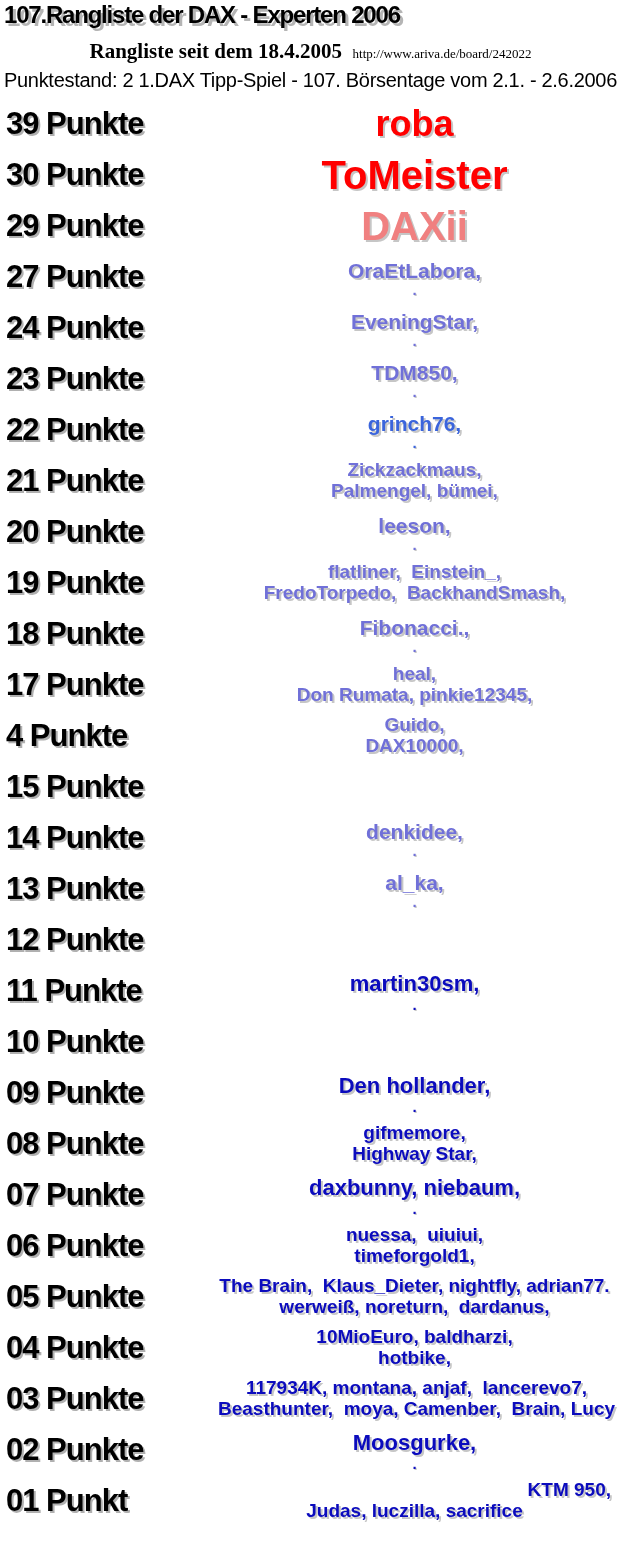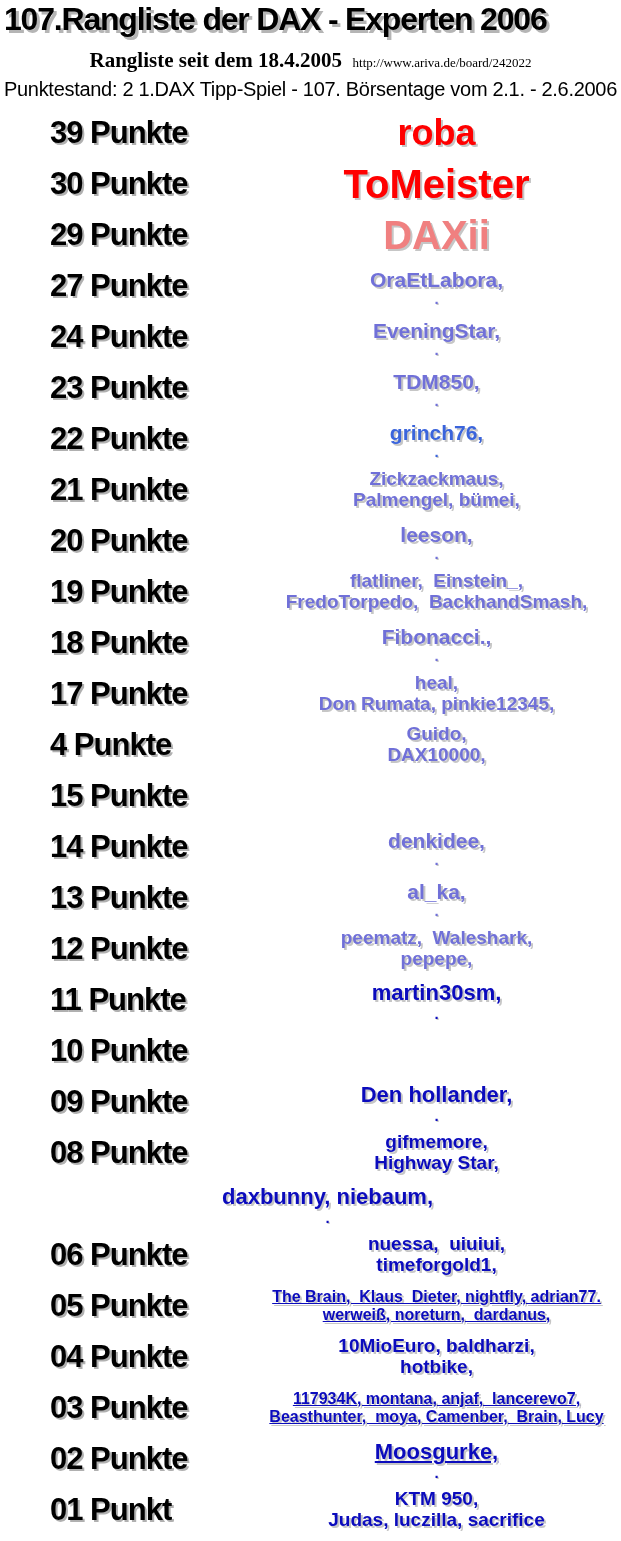--- a/index.html
+++ b/index.html
@@ -12,21 +12,21 @@
     height: 1541px;
     overflow: hidden;
     font-family: "Liberation Sans", "DejaVu Sans", sans-serif;
   }
   .page { width: 621px; }
 
   
   .title {
     margin: 0;
     padding: 1px 0 0 4px;
-    font-size: 32px;
+    font-size: 24px;
     font-weight: bold;
     letter-spacing: -1.2px;
     color: #000000;
     white-space: nowrap;
     text-shadow: 3px 3px 0 #b5b5b5;
   }
   .subline {
     margin-top: 10px;
     text-align: center;
     white-space: nowrap;
@@ -51,21 +51,20 @@
     white-space: nowrap;
     letter-spacing: -0.3px;
   }
 
   
   .list { margin-top: 6px; }
   .row {
     display: flex;
     align-items: center;
     min-height: 51px;
-    margin-left: 44px;
   }
   .pts {
     width: 212px;
     flex: 0 0 212px;
     padding-left: 6px;
     font-size: 31px;
     font-weight: bold;
     letter-spacing: -1px;
     color: #000000;
     white-space: nowrap;
@@ -87,21 +86,21 @@
     line-height: 9px;
     margin-top: 3px;
     font-weight: bold;
     text-shadow: 1px 1px 0 #c6c6c6;
   }
   .s-xxl { font-size: 40px; line-height: 1.0; }
   .s-xl  { font-size: 36px; line-height: 1.0; }
   .s-md2 { font-size: 22px; }
   .s-md  { font-size: 21px; }
   .s-sm  { font-size: 19px; }
-  .s-xs  { font-size: 16px; text-decoration: underline; }
+  .s-xs  { font-size: 19px; }
 </style>
 </head>
 <body>
 
 <div class="page">
   <header>
     <h1 class="title">107.Rangliste der DAX - Experten 2006</h1>
     <div class="subline">
       <span class="sub-bold">Rangliste seit dem 18.4.2005</span>
       <span class="sub-url">http://www.ariva.de/board/242022</span>
@@ -211,24 +210,20 @@
       </div>
       <div class="row">
         <div class="pts">13 Punkte</div>
         <div class="names">
           <div class="nline s-md" style="color: rgb(112, 112, 216);">al_ka,</div>
           <div class="dotline" style="color: rgb(112, 112, 216);">.</div>
         </div>
       </div>
       <div class="row">
         <div class="pts">12 Punkte</div>
-        <div class="names">
-          <div class="nline s-sm" style="color: rgb(112, 112, 216);">peematz,  Waleshark,</div>
-          <div class="nline s-sm" style="color: rgb(112, 112, 216);">pepepe,</div>
-        </div>
       </div>
       <div class="row">
         <div class="pts">11 Punkte</div>
         <div class="names">
           <div class="nline s-md2" style="color: rgb(11, 11, 189);">martin30sm,</div>
           <div class="dotline" style="color: rgb(11, 11, 189);">.</div>
         </div>
       </div>
       <div class="row">
         <div class="pts">10 Punkte</div>
@@ -242,20 +237,21 @@
         </div>
       </div>
       <div class="row">
         <div class="pts">08 Punkte</div>
         <div class="names">
           <div class="nline s-sm" style="color: rgb(11, 11, 189);">gifmemore,</div>
           <div class="nline s-sm" style="color: rgb(11, 11, 189);">Highway Star,</div>
         </div>
       </div>
       <div class="row">
+        <div class="pts">07 Punkte</div>
         <div class="names">
           <div class="nline s-md2" style="color: rgb(11, 11, 189);">daxbunny, niebaum,</div>
           <div class="dotline" style="color: rgb(11, 11, 189);">.</div>
         </div>
       </div>
       <div class="row">
         <div class="pts">06 Punkte</div>
         <div class="names">
           <div class="nline s-sm" style="color: rgb(11, 11, 189);">nuessa,  uiuiui,</div>
           <div class="nline s-sm" style="color: rgb(11, 11, 189);">timeforgold1,</div>
@@ -278,25 +274,25 @@
       <div class="row">
         <div class="pts">03 Punkte</div>
         <div class="names">
           <div class="nline s-xs" style="color: rgb(11, 11, 189);">117934K, montana, anjaf,  lancerevo7,</div>
           <div class="nline s-xs" style="color: rgb(11, 11, 189);">Beasthunter,  moya, Camenber,  Brain, Lucy</div>
         </div>
       </div>
       <div class="row">
         <div class="pts">02 Punkte</div>
         <div class="names">
-          <div class="nline s-md2" style="color: rgb(11, 11, 189); text-decoration: underline;">Moosgurke,</div>
+          <div class="nline s-md2" style="color: rgb(11, 11, 189);">Moosgurke,</div>
           <div class="dotline" style="color: rgb(11, 11, 189);">.</div>
         </div>
       </div>
       <div class="row">
         <div class="pts">01 Punkt</div>
         <div class="names">
-          <div class="nline s-sm" style="color: rgb(11, 11, 189);">KTM 950,</div>
+          <div class="nline s-sm" style="color: rgb(11, 11, 189); text-align: right;">KTM 950,</div>
           <div class="nline s-sm" style="color: rgb(11, 11, 189);">Judas, luczilla, sacrifice</div>
         </div>
       </div>
     </main>
 </div>
 
 </body></html>

